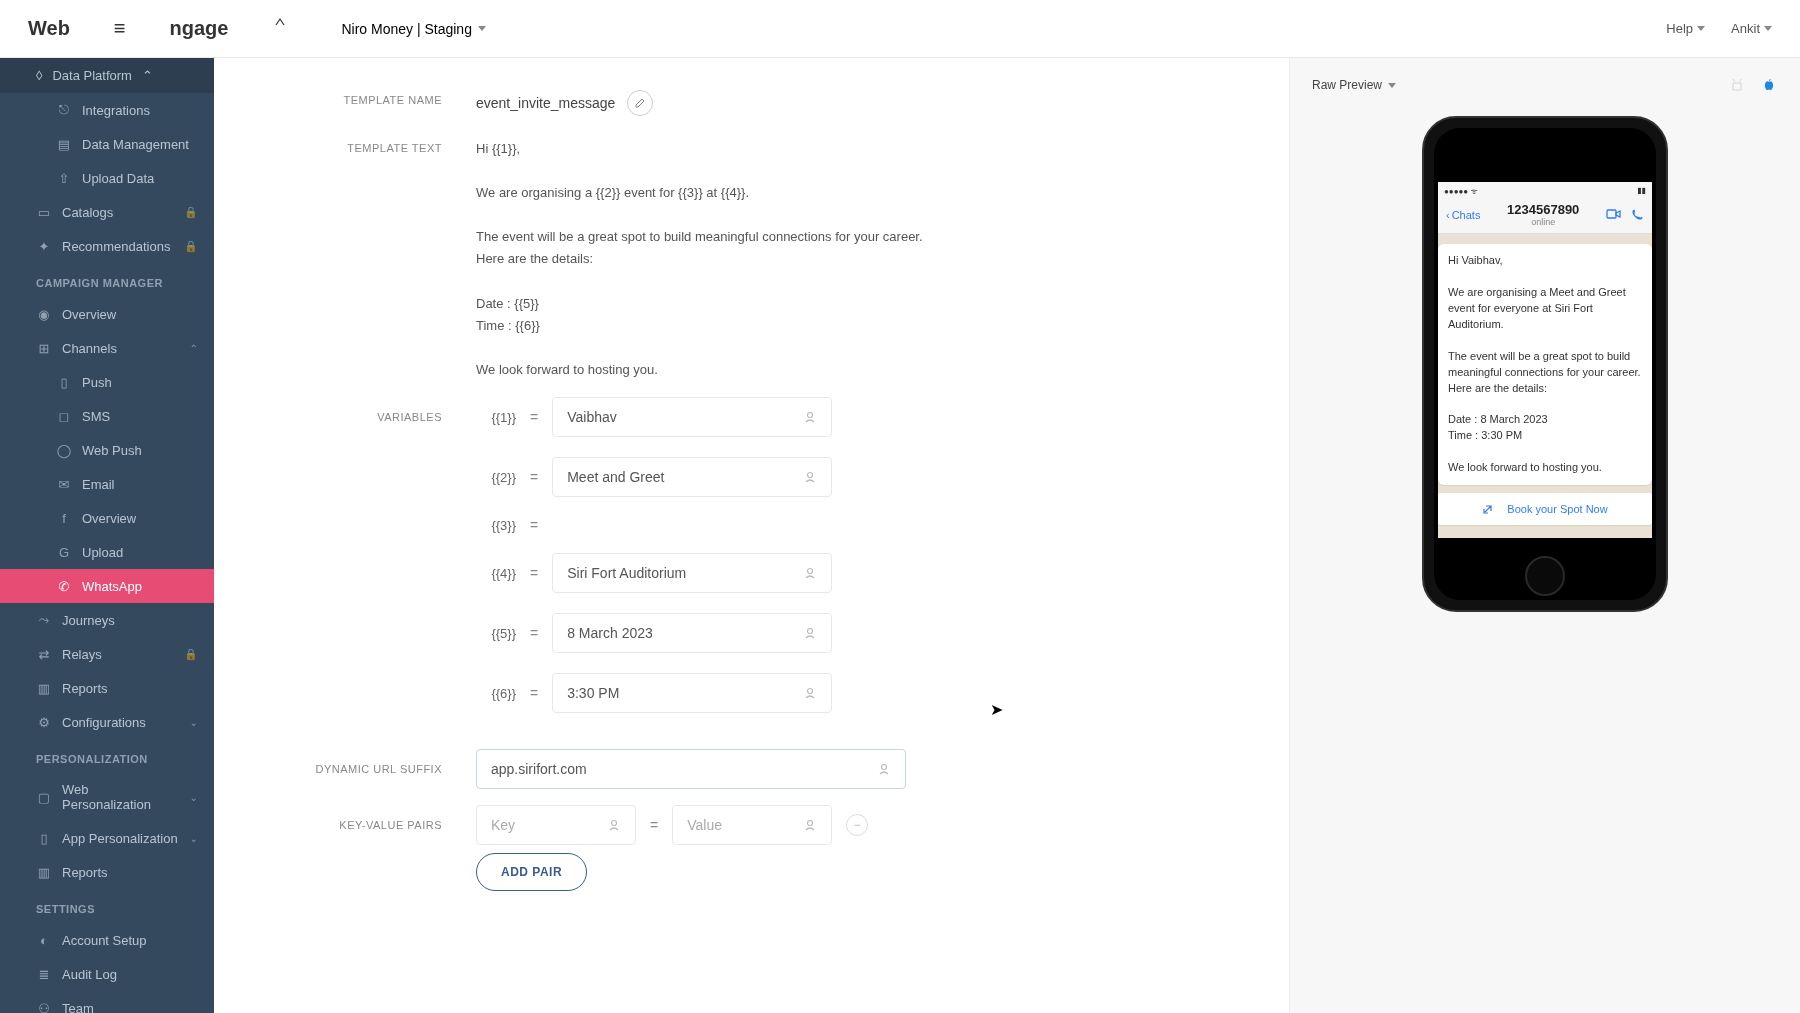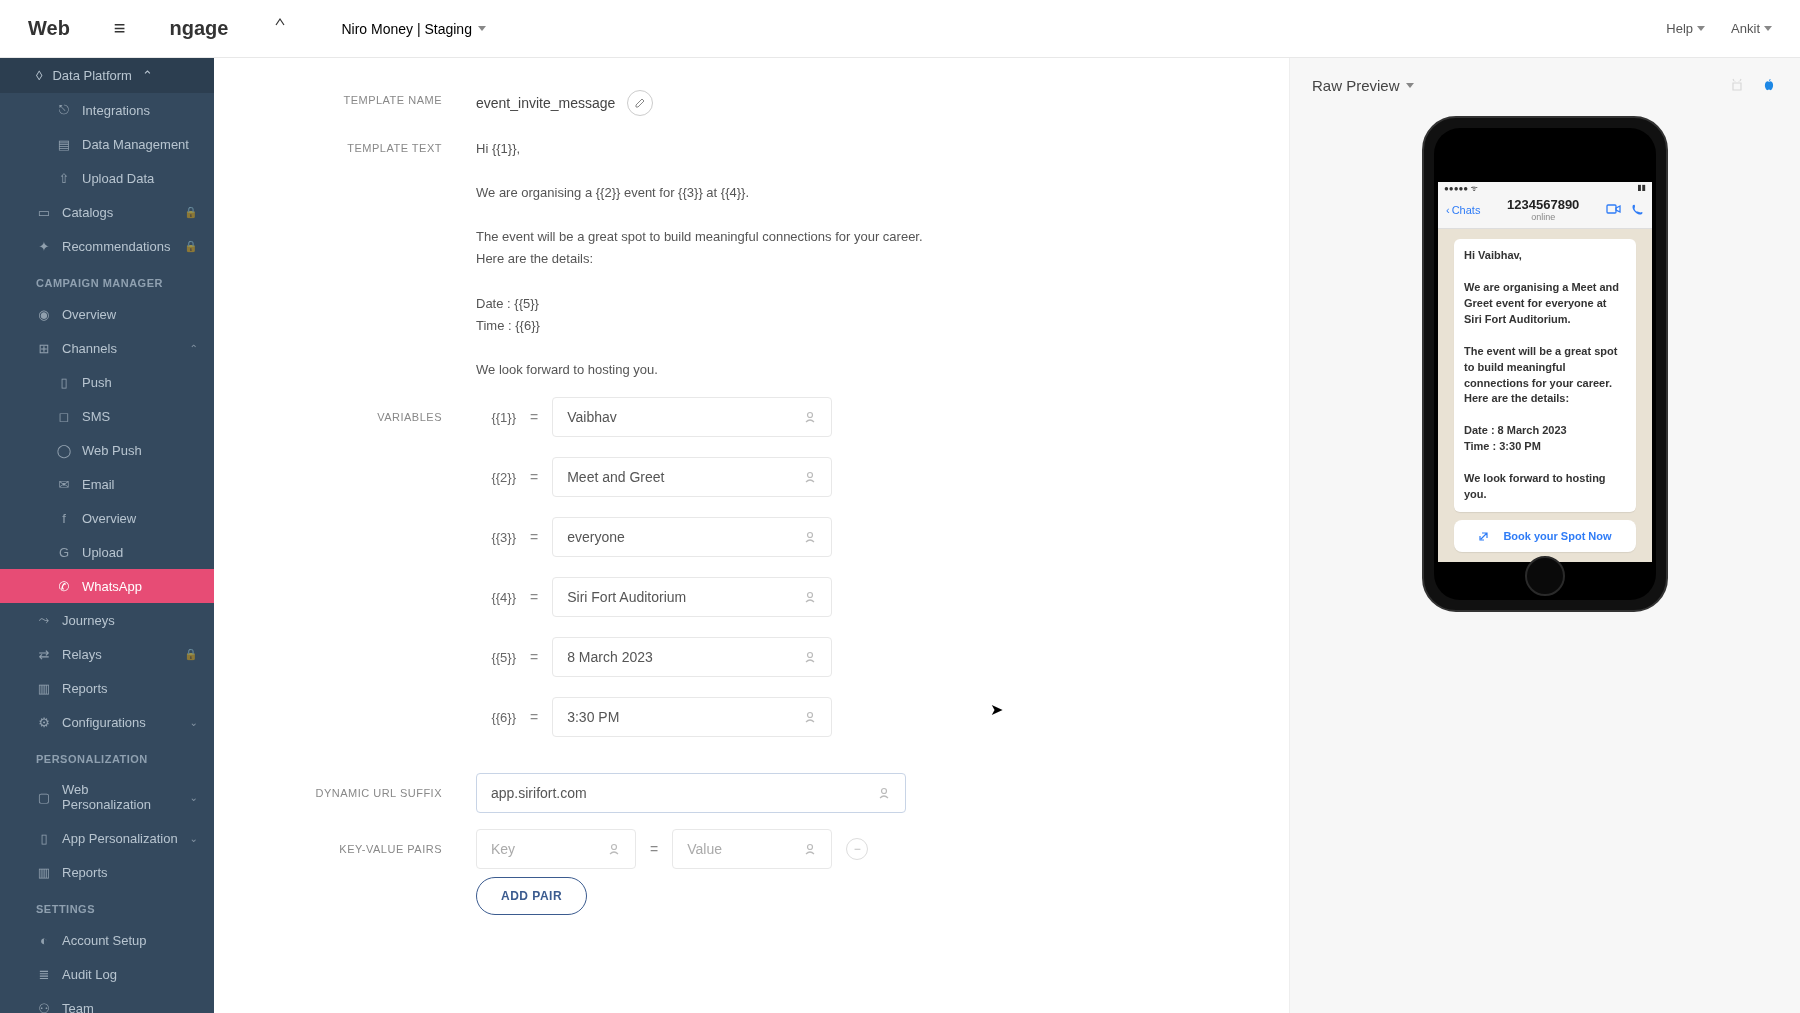--- a/index.html
+++ b/index.html
@@ -37,39 +37,39 @@
 .var-eq { color: #888; }
 .var-input { flex: 1; max-width: 280px; border: 1px solid #e8e8e8; border-radius: 4px; padding: 11px 14px; color: #555; display: flex; align-items: center; position: relative; }
 .var-input.wide { max-width: 430px; }
 .var-input .user-ico { margin-left: auto; color: #bbb; cursor: pointer; }
 .kv-row { display: flex; align-items: center; gap: 14px; }
 .kv-input { width: 160px; border: 1px solid #e8e8e8; border-radius: 4px; padding: 11px 14px; color: #999; display: flex; align-items: center; }
 .kv-remove { width: 22px; height: 22px; border: 1px solid #ddd; border-radius: 50%; color: #bbb; display: flex; align-items: center; justify-content: center; cursor: pointer; font-size: 12px; }
 .add-pair-btn { border: 1.5px solid #3b5b8f; color: #3b5b8f; background: #fff; border-radius: 22px; padding: 11px 24px; font-size: 12px; font-weight: 600; cursor: pointer; margin-top: 8px; letter-spacing: 0.5px; }
 .preview-area { width: 510px; background: #f7f7f7; padding: 18px 22px; display: flex; flex-direction: column; flex-shrink: 0; }
 .preview-head { display: flex; align-items: center; margin-bottom: 22px; }
-.preview-toggle { color: #444; font-size: 15px; display: flex; align-items: center; gap: 6px; cursor: pointer; }
+.preview-toggle { color: #444; font-size: 12px; display: flex; align-items: center; gap: 6px; cursor: pointer; }
 .preview-icons { margin-left: auto; display: flex; gap: 14px; }
 .os-ico { width: 18px; height: 18px; cursor: pointer; opacity: 0.4; }
 .os-ico.active { opacity: 1; color: #1e88e5; }
 .phone { width: 246px; height: 496px; background: #111; border-radius: 34px; padding: 10px; margin: 0 auto; position: relative; border: 2px solid #333; }
 .phone-inner { background: #000; width: 100%; height: 100%; border-radius: 26px; padding: 54px 4px 62px 4px; position: relative; }
 .phone-speaker { position: absolute; top: 28px; left: 50%; transform: translateX(-50%); width: 38px; height: 5px; background: #222; border-radius: 3px; }
 .phone-home { position: absolute; bottom: 14px; left: 50%; transform: translateX(-50%); width: 40px; height: 40px; border: 2px solid #2a2a2a; border-radius: 50%; background: #0a0a0a; }
 .phone-screen { background: #e9e2d4; width: 100%; height: 100%; display: flex; flex-direction: column; font-size: 11px; }
 .wa-status { background: #f6f6f6; height: 16px; display: flex; align-items: center; padding: 0 6px; font-size: 8px; justify-content: space-between; }
 .wa-header { background: #f6f6f6; border-bottom: 1px solid #ddd; padding: 4px 8px 6px; display: flex; align-items: center; }
 .wa-back { color: #2f7cf6; font-size: 11px; font-weight: 500; display: flex; align-items: center; gap: 2px; }
 .wa-title { margin: 0 auto; text-align: center; }
 .wa-title .num { font-weight: 700; font-size: 13px; color: #222; }
 .wa-title .status { font-size: 9px; color: #888; }
 .wa-actions { display: flex; gap: 8px; color: #2f7cf6; }
-.wa-chat { flex: 1; padding: 10px 16px; background: linear-gradient(#e9e2d4,#e9e2d4); font-weight: bold; }
+.wa-chat { flex: 1; padding: 10px 0; background: linear-gradient(#e9e2d4,#e9e2d4); }
 .wa-bubble { background: #fff; border-radius: 6px; padding: 9px 10px; color: #333; line-height: 1.45; font-size: 11px; box-shadow: 0 1px 1px rgba(0,0,0,0.08); white-space: pre-wrap; }
-.wa-cta { background: #fff; border-radius: 8px; padding: 10px; margin-top: 8px; text-align: center; color: #2f7cf6; font-size: 11px; display: flex; align-items: center; justify-content: center; gap: 14px; box-shadow: 0 1px 1px rgba(0,0,0,0.08); }
+.wa-cta { background: #fff; border-radius: 2px; padding: 10px; margin-top: 8px; text-align: center; color: #2f7cf6; font-size: 11px; display: flex; align-items: center; justify-content: center; gap: 14px; box-shadow: 0 1px 1px rgba(0,0,0,0.08); }
 svg { display: block; }
 .cursor { position: absolute; top: 700px; left: 990px; font-size: 16px; color: #000; pointer-events: none; }
 </style>
 </head>
 <body>
 
 <div class="topbar">
   <div class="logo">
     <span>Web</span>
       <span class="logo-e">≡</span>
@@ -264,29 +264,20 @@
                   <svg width="14" height="14" viewBox="0 0 14 14">
                     <circle cx="7" cy="5" r="2.5" fill="none" stroke="#bbb" stroke-width="1.2"></circle>
                     <path d="M3 12 Q7 8 11 12" fill="none" stroke="#bbb" stroke-width="1.2"></path>
                   </svg>
                 </span>
     </div>
             </div>
             <div class="var-row">
     <span class="var-key">{{3}}</span>
     <span class="var-eq">=</span>
-    <div class="var-input">
-      <span>everyone</span>
-      <span class="user-ico">
-                  <svg width="14" height="14" viewBox="0 0 14 14">
-                    <circle cx="7" cy="5" r="2.5" fill="none" stroke="#bbb" stroke-width="1.2"></circle>
-                    <path d="M3 12 Q7 8 11 12" fill="none" stroke="#bbb" stroke-width="1.2"></path>
-                  </svg>
-                </span>
-    </div>
             </div>
             <div class="var-row">
     <span class="var-key">{{4}}</span>
     <span class="var-eq">=</span>
     <div class="var-input">
       <span>Siri Fort Auditorium</span>
       <span class="user-ico">
                   <svg width="14" height="14" viewBox="0 0 14 14">
                     <circle cx="7" cy="5" r="2.5" fill="none" stroke="#bbb" stroke-width="1.2"></circle>
                     <path d="M3 12 Q7 8 11 12" fill="none" stroke="#bbb" stroke-width="1.2"></path>

